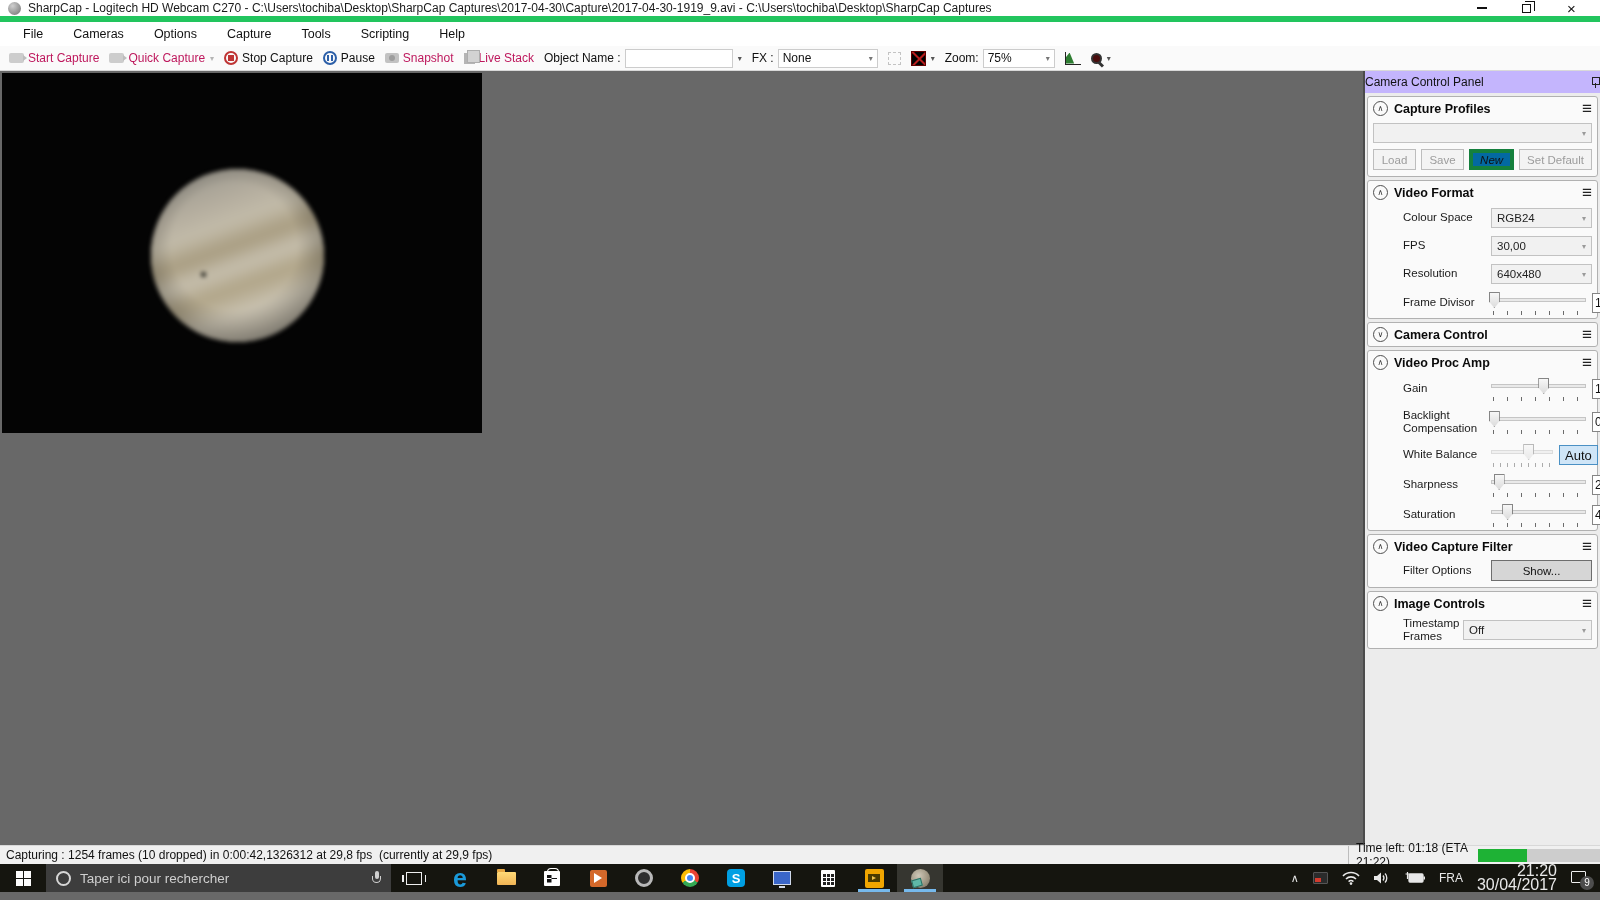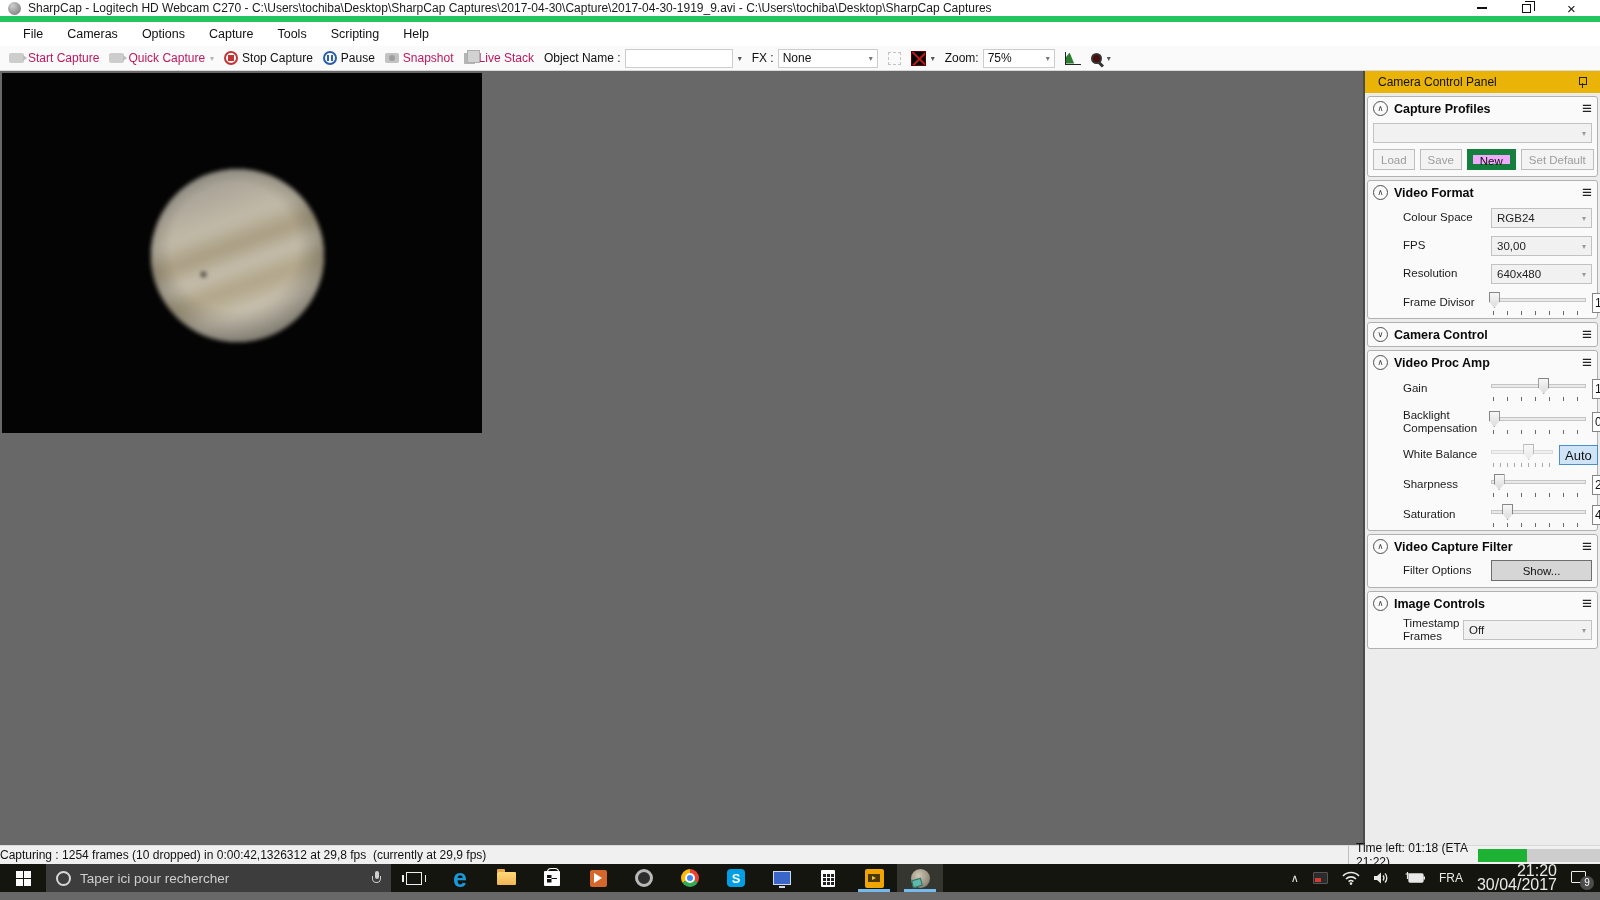--- a/index.html
+++ b/index.html
@@ -10,21 +10,21 @@
   .app-ico { width:13px; height:13px; border-radius:50%; background:radial-gradient(circle at 35% 30%, #cfcfcf, #8b8b8b 70%, #5f5f5f); margin:0 7px 0 8px; flex:none; }
   .title-text { font-size:12px; color:#1a1a1a; white-space:nowrap; overflow:hidden; flex:1; }
   .win-btns { display:flex; height:100%; flex:none; margin-right:6px; }
   .wbtn { width:45px; height:100%; display:flex; align-items:center; justify-content:center; }
   .glyph-min { width:10px; height:2px; background:#111; }
   .glyph-restore { width:9px; height:9px; border:1.5px solid #111; position:relative; background:#fff; }
   .glyph-restore:before { content:""; position:absolute; left:2px; top:-4px; width:9px; height:9px; border:1.5px solid #111; border-left:none; border-bottom:none; }
   .glyph-close { font-size:15px; color:#111; line-height:1; }
 
   
-  .menubar { position:absolute; left:0; top:22px; width:1600px; height:24px; background:#ffffff; display:flex; align-items:center; padding-left:12px; gap:2px; }
+  .menubar { position:absolute; left:0; top:22px; width:1600px; height:24px; background:#ffffff; display:flex; align-items:center; padding-left:12px; gap:8px; }
   .menu-item { font-size:12.5px; color:#111; padding:3px 11px; }
 
   
   .toolbar { position:absolute; left:0; top:46px; width:1600px; height:25px; background:#fafafa; border-bottom:1px solid #d9d9d9; display:flex; align-items:center; padding-left:4px; font-size:12px; }
   .tb-item { display:flex; align-items:center; gap:4px; padding:0 5px; height:100%; }
   .tb-label { color:#111; }
   .tb-label.disabled { color:#be185d; }
   .tb-arrow { font-size:8px; color:#555; margin-left:1px; }
   .tb-arrow.disabled { color:#b5b5b5; }
   .ico-cam-gray { width:15px; height:10px; background:#cdcdcd; border-radius:2px; position:relative; }
@@ -53,53 +53,53 @@
   
   .main-area { position:absolute; left:0; top:71px; width:1363px; height:774px; background:#686868; overflow:hidden; }
   .capture-frame { position:absolute; left:2px; top:2px; width:480px; height:360px; background:#040404; overflow:hidden; }
   .planet { position:absolute; left:149px; top:96px; width:173px; height:173px; border-radius:50%; overflow:hidden; background:#b4ad9d; filter:blur(2px); }
   .planet-bands { position:absolute; inset:-12px; background:linear-gradient(340deg,#8f8c83 0%,#a5a094 10%,#bcb5a5 20%,#c9c2b1 28%,#b0a487 38%,#c6bfae 46%,#a89c80 54%,#c2bba9 63%,#b5ae9f 72%,#a19d92 84%,#8c8980 96%); filter:blur(5px); }
   .planet-limb { position:absolute; inset:0; border-radius:50%; background:radial-gradient(circle at 48% 45%, rgba(0,0,0,0) 48%, rgba(0,0,0,0.28) 72%, rgba(0,0,0,0.78) 97%); }
   .moon-shadow { position:absolute; left:50px; top:103px; width:5px; height:5px; border-radius:50%; background:#262620; }
 
   
   .side-panel { position:absolute; left:1363px; top:71px; width:237px; height:774px; background:#ececec; border-left:2px solid #4b4b4b; }
-  .panel-header { height:22px; background:#eab308; display:flex; align-items:center; justify-content:space-between; padding:0 13px; font-size:12px; color:#111; }
+  .panel-header { height:22px; background:#c4b5fd; display:flex; align-items:center; justify-content:space-between; padding:0 0; font-size:12px; color:#111; }
   .pin-icon { width:9px; height:12px; position:relative; }
   .pin-icon:before { content:""; position:absolute; left:1px; top:1px; width:6px; height:6px; border:1.5px solid #222; }
   .pin-icon:after { content:""; position:absolute; left:3.5px; top:7px; width:1.5px; height:5px; background:#222; }
   .section { border:1px solid #b1b1b1; border-radius:3px; background:#fafafa; margin:3px 2px; }
   .sec-head { display:flex; align-items:center; height:23px; padding:0 5px; }
   .chev-circle { width:15px; height:15px; border:1.5px solid #4f4f4f; border-radius:50%; display:flex; align-items:center; justify-content:center; font-size:8px; color:#333; margin-right:6px; flex:none; }
   .sec-title { font-weight:bold; font-size:12.5px; color:#0a0a0a; flex:1; }
   .burger { font-size:17px; font-weight:bold; color:#222; line-height:0.8; }
   .prow { display:flex; align-items:center; padding:2px 5px; min-height:28px; }
   .plabel { width:88px; font-size:11.5px; color:#1a1a1a; line-height:1.15; flex:none;margin-left:30px; }
   .pcombo { flex:1; height:20px; border:1px solid #c2c2c2; background:#f1f1f1; display:flex; align-items:center; justify-content:space-between; padding:0 5px; font-size:11.5px; color:#222; }
   .pcombo .c-arrow { font-size:8px; color:#9a9a9a; }
   .profile-combo { margin:3px 5px; height:20px; }
   .btn-row { display:flex; gap:5px; padding:3px 5px 6px; }
   .pbtn { height:21px; border:1px solid #bdbdbd; background:#f3f3f3; color:#9c9c9c; font-size:11.5px; padding:0 7px; white-space:nowrap; }
-  .pbtn.primary { color:#111; background:#f0abfc; border:6px solid #15803d; }
+  .pbtn.primary { color:#111; background:#0369a1; border:4px solid #15803d;font-style:italic; }
   .pbtn.wide { flex:1; }
   .slider { position:relative; width:95px; height:26px; margin:0 6px 0 auto; flex:none; }
   .slider.small { width:62px; margin-left:0; }
   .sl-track { position:absolute; top:8px; left:0; right:0; height:4px; background:#e9e9e9; border:1px solid #c5c5c5; }
   .sl-thumb { position:absolute; top:2px; left:calc(var(--p) - 5px); width:11px; height:16px; background:linear-gradient(#f7f7f7,#dcdcdc); border:1px solid #858585; clip-path:polygon(0 0,100% 0,100% 60%,50% 100%,0 60%); }
   .sl-ticks { position:absolute; bottom:1px; left:2px; right:0; height:4px; background:repeating-linear-gradient(to right,#6b6b6b 0 1px,transparent 1px 14px); }
   .sl-ticks.dense { background:repeating-linear-gradient(to right,#6b6b6b 0 1px,transparent 1px 7px); }
   .disabled-slider { opacity:0.55; }
   .valbox { width:30px; height:20px; border:1px solid #858585; background:#fff; font-size:12px; color:#111; padding:0 2px; font-family:"Liberation Sans", sans-serif; flex:none; }
   .valbox.dim { color:#b3b3b3; border-color:#c4c4c4; }
   .auto-btn { height:20px; padding:0 5px; background:#cfe5f7; border:1px solid #4a90c4; font-size:13px; color:#111; margin:0 3px 0 auto; flex:none; }
   .show-btn { width:120px; height:21px; background:#d6d6d6; border:1px solid #6e6e6e; font-size:11.5px; color:#111; margin-left:auto; }
 
   
   .statusbar { position:absolute; left:0; top:845px; width:1600px; height:19px; background:#f0f0f0; border-top:1px solid #d8d8d8; display:flex; align-items:center; font-size:12px; color:#111; }
-  .status-left { white-space:pre; flex:1; }
+  .status-left { padding-left:6px; white-space:pre; flex:1; }
   .status-right { width:252px; border-left:1px solid #bdbdbd; height:100%; display:flex; align-items:center; gap:6px; padding-left:7px; flex:none; }
   .progress { width:122px; height:13px; background:#cdcdcd; flex:none; }
   .progress-fill { height:100%; width:40%; }
 
   
   .taskbar { position:absolute; left:0; top:864px; width:1600px; height:28px; background:#15150f; display:flex; align-items:stretch; color:#e8e8e8;justify-content:space-between; }
   .tbar-btn { width:46px; display:flex; align-items:center; justify-content:center; flex:none; }
   .win-logo { width:15px; height:15px; display:grid; grid-template-columns:7px 7px; grid-template-rows:7px 7px; gap:1px; }
   .win-logo i { background:#fdfdfd; }
   .searchbox { width:345px; background:#3d3d3d; display:flex; align-items:center; gap:9px; padding:0 10px; flex:none; }

